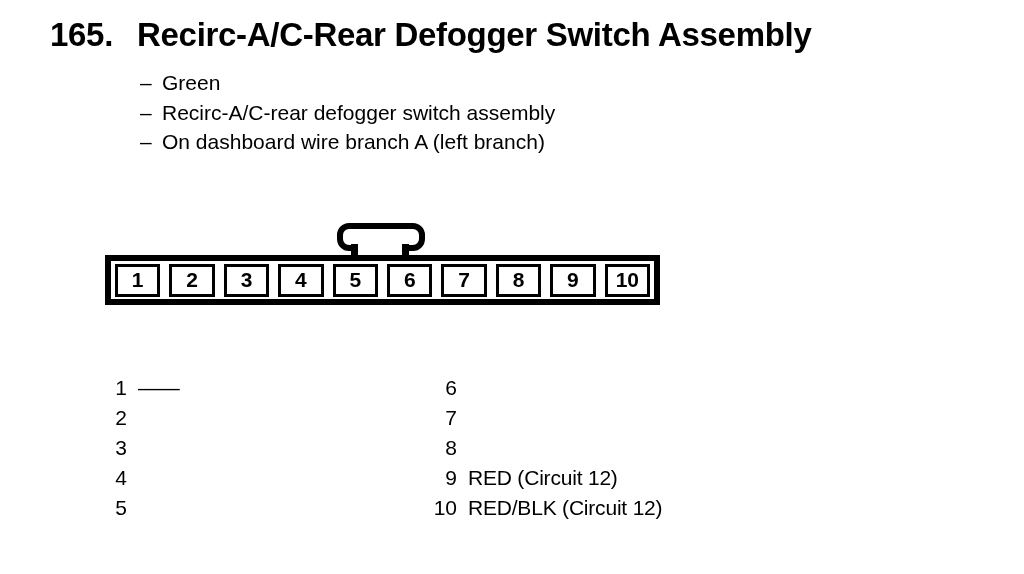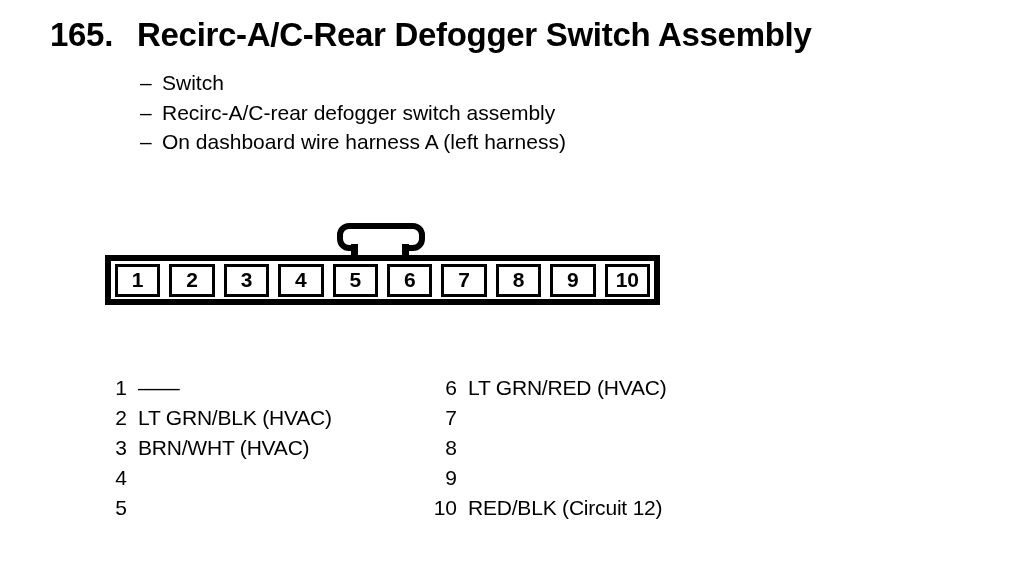--- a/index.html
+++ b/index.html
@@ -87,29 +87,29 @@
 <div class="page">
 
   <div class="title-row">
     <span class="title-num">165.</span>
     <span class="title-text">Recirc-A/C-Rear Defogger Switch Assembly</span>
   </div>
 
   <div class="details">
     <div class="detail-row">
       <span class="detail-dash">–</span>
-      <span>Switch</span>
+      <span>Green</span>
     </div>
     <div class="detail-row">
       <span class="detail-dash">–</span>
       <span>Recirc-A/C-rear defogger switch assembly</span>
     </div>
     <div class="detail-row">
       <span class="detail-dash">–</span>
-      <span>On dashboard wire harness A (left harness)</span>
+      <span>On dashboard wire branch A (left branch)</span>
     </div>
   </div>
 
   <div class="tab-bar"></div>
   <div class="tab-stem"></div>
 
   <div class="connector">
     <div class="pin-cell">1</div>
     <div class="pin-cell">2</div>
     <div class="pin-cell">3</div>
@@ -122,47 +122,45 @@
     <div class="pin-cell">10</div>
   </div>
 
   <div class="pin-col pin-col-left">
     <div class="pin-row">
       <span class="pin-num">1</span>
       <span class="pin-label">——</span>
     </div>
     <div class="pin-row">
       <span class="pin-num">2</span>
-      <span class="pin-label">LT GRN/BLK (HVAC)</span>
     </div>
     <div class="pin-row">
       <span class="pin-num">3</span>
-      <span class="pin-label">BRN/WHT (HVAC)</span>
     </div>
     <div class="pin-row">
       <span class="pin-num">4</span>
     </div>
     <div class="pin-row">
       <span class="pin-num">5</span>
     </div>
   </div>
 
   <div class="pin-col pin-col-right">
     <div class="pin-row">
       <span class="pin-num">6</span>
-      <span class="pin-label">LT GRN/RED (HVAC)</span>
     </div>
     <div class="pin-row">
       <span class="pin-num">7</span>
     </div>
     <div class="pin-row">
       <span class="pin-num">8</span>
     </div>
     <div class="pin-row">
       <span class="pin-num">9</span>
+      <span class="pin-label">RED (Circuit 12)</span>
     </div>
     <div class="pin-row">
       <span class="pin-num">10</span>
       <span class="pin-label">RED/BLK (Circuit 12)</span>
     </div>
   </div>
 
 </div>
 
 </body></html>

